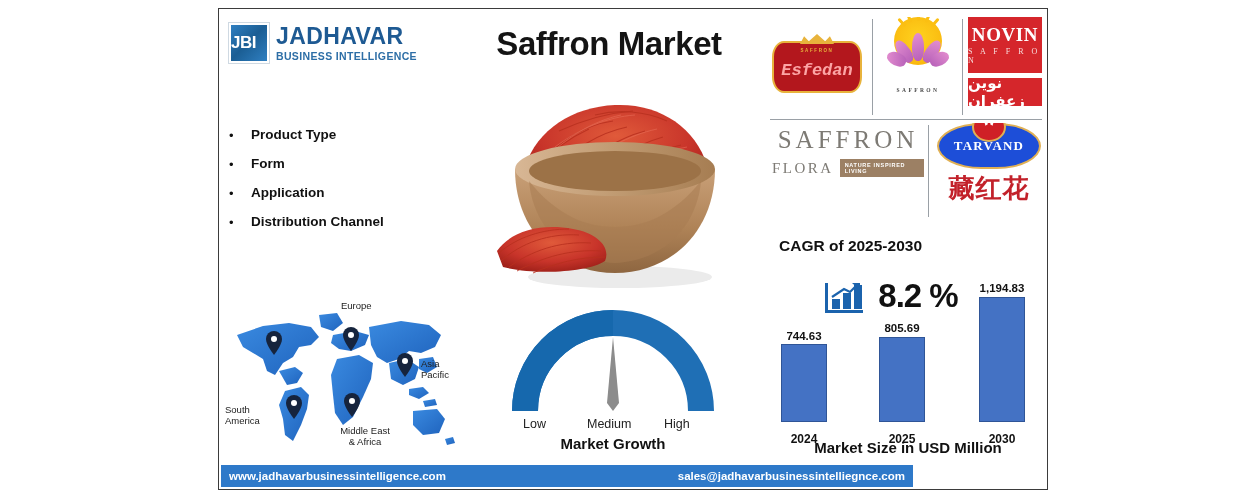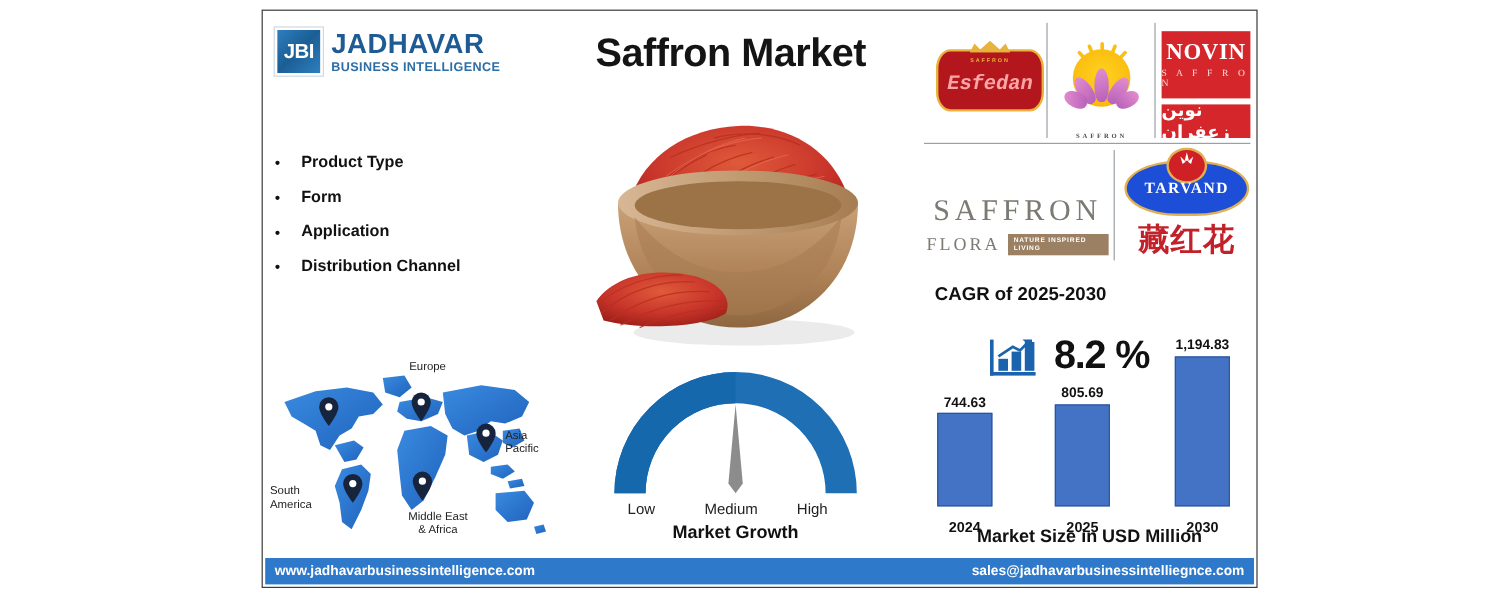--- a/index.html
+++ b/index.html
@@ -12,38 +12,38 @@
     position:absolute;left:218px;top:8px;width:830px;height:482px;
     background:#ffffff;border:1px solid #3b3b3b;box-sizing:border-box;
   }
 
   
   #brand-logo{position:absolute;left:10px;top:14px;display:flex;align-items:center;gap:7px;}
   #brand-mark{
     width:40px;height:40px;box-sizing:border-box;
     background:linear-gradient(135deg,#2f7fc1 0%,#1b5e94 48%,#2f7fc1 100%);
     border:2px solid #ffffff;outline:1px solid #cfd9e2;
-    display:flex;align-items:center;justify-content:center;
+    display:flex;align-items:center;
   }
   #brand-mark span{color:#ffffff;font-weight:bold;font-size:17px;letter-spacing:-.5px;
     font-family:"Liberation Sans",sans-serif;}
   .brand-text{display:flex;flex-direction:column;line-height:1;}
   .brand-name{font-size:23px;font-weight:bold;color:#1e5a93;letter-spacing:.4px;
     font-family:"Liberation Sans",sans-serif;}
   .brand-tag{font-size:10.5px;font-weight:bold;color:#2d6ea6;letter-spacing:.35px;margin-top:3px;}
 
   #report-title{
     position:absolute;left:240px;top:16px;width:300px;text-align:center;
     font-size:33px;font-weight:bold;color:#141414;letter-spacing:-.4px;
   }
 
   
   #logo-grid{position:absolute;left:547px;top:0px;width:283px;height:212px;}
   .logo-cell{position:absolute;box-sizing:border-box;display:flex;
-    align-items:center;justify-content:flex-end;overflow:hidden;}
+    align-items:center;justify-content:flex-start;overflow:hidden;}
   .vdiv{position:absolute;background:#9aa0a6;width:1px;}
   .hdiv{position:absolute;background:#9aa0a6;height:1px;}
 
   
   #logo-esfedan{left:6px;top:12px;width:98px;height:92px;}
   .esfedan-badge{position:relative;width:86px;height:48px;background:#b3171d;
     border:2px solid #e8b33c;border-radius:12px/16px;display:flex;
     align-items:center;justify-content:center;}
   .esfedan-badge:before{content:"";position:absolute;left:50%;top:-9px;
     transform:translateX(-50%);width:34px;height:10px;background:#e8b33c;
@@ -144,21 +144,21 @@
   .bar-value{position:absolute;width:100%;text-align:center;font-size:11.5px;
     font-weight:bold;color:#111;}
   .bar-rect{position:absolute;bottom:0;left:0;width:100%;background:#4472c4;
     border:1px solid #2f5597;box-sizing:border-box;}
   .bar-year{position:absolute;width:100%;text-align:center;font-size:12px;
     font-weight:bold;color:#111;bottom:-24px;}
   #bar-caption{position:absolute;left:0;bottom:-4px;width:282px;text-align:center;
     font-size:15px;font-weight:bold;color:#111;}
 
   
-  #footer-bar{position:absolute;left:2px;bottom:2px;width:824px;height:22px;
+  #footer-bar{position:absolute;left:2px;bottom:2px;width:692px;height:22px;
     background:#2e79c9;display:flex;align-items:center;justify-content:space-between;
     box-sizing:border-box;padding:0 8px;}
   .footer-text{color:#ffffff;font-size:11.5px;font-weight:bold;
     font-family:"Liberation Sans",sans-serif;}
 </style>
 </head>
 <body>
 
 <div id="canvas">
   <div id="infographic">

